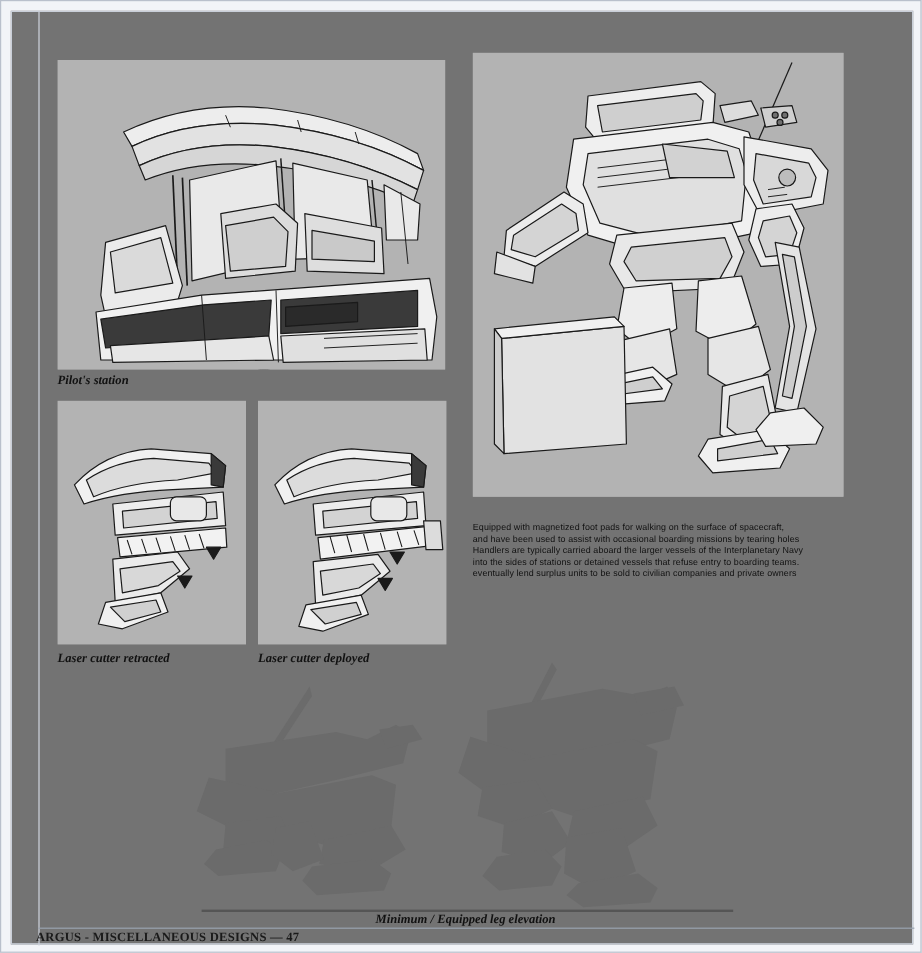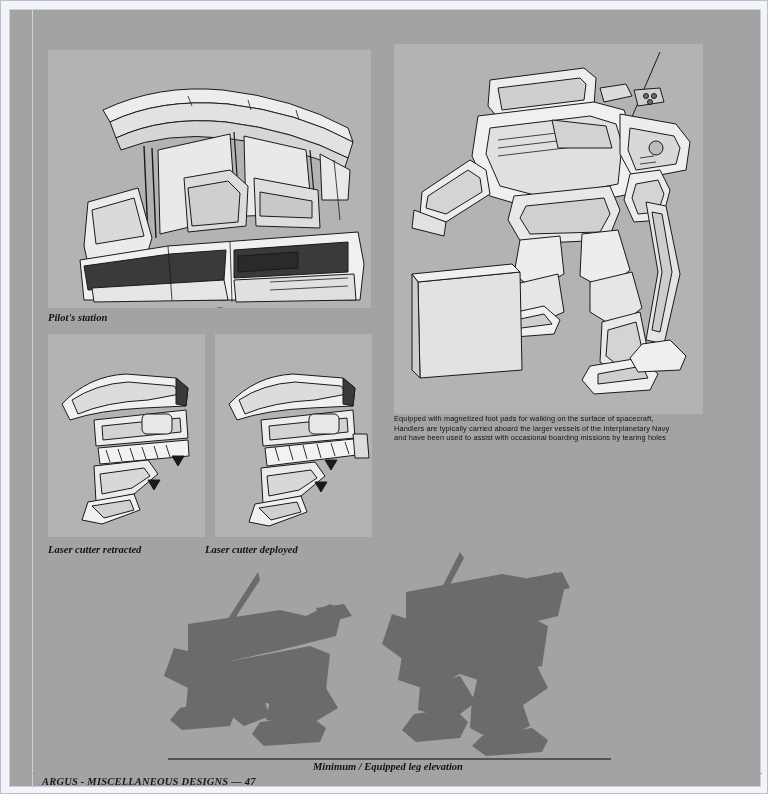--- a/index.html
+++ b/index.html
@@ -20,21 +20,21 @@
     background: #f2f4f8;
     box-sizing: border-box;
     border: 1px solid #b9c0cc;
   }
   .page-inner {
     position: absolute;
     left: 8px;
     top: 8px;
     width: 752px;
     height: 778px;
-    background: #a3a3a3;
+    background: #737373;
     border: 1px solid #c9cfd9;
     box-sizing: border-box;
   }
   .left-rule {
     position: absolute;
     left: 22px;
     top: 0;
     width: 1px;
     height: 778px;
     background: #cfd5de;
@@ -57,28 +57,28 @@
   }
 
   
   #panel-pilot   { left: 38px;  top: 40px;  width: 323px; height: 258px; }
   #panel-retr    { left: 38px;  top: 324px; width: 157px; height: 203px; }
   #panel-depl    { left: 205px; top: 324px; width: 157px; height: 203px; }
   #panel-handler { left: 384px; top: 34px;  width: 309px; height: 370px; }
 
   #cap-pilot { left: 38px;  top: 302px; }
   #cap-retr  { left: 38px;  top: 534px; font-family: Liberation Serif, serif; }
-  #cap-depl  { left: 195px; top: 534px; }
+  #cap-depl  { left: 205px; top: 534px; }
   #cap-legs  { left: 303px; top: 751px; }
 
   
   .desc {
     position: absolute;
     left: 384px;
-    top: 404px;
+    top: 425px;
     width: 300px;
     font-family: "Liberation Sans", sans-serif;
     font-size: 7.4px;
     line-height: 9.6px;
     color: #111;
     letter-spacing: 0.1px;
   }
 
   
   #silhouettes {
@@ -101,24 +101,23 @@
   .footer-rule {
     position: absolute;
     left: 22px;
     top: 763px;
     width: 730px;
     height: 1px;
     background: #9aa3b0;
   }
   .footer-text {
     position: absolute;
-    left: 32px;
+    left: 20px;
     top: 766px;
     font-family: "Liberation Serif", serif;
-    font-style: italic;
     font-weight: bold;
     font-size: 10.5px;
     color: #1a1a1a;
     letter-spacing: 0.2px;
   }
   svg { display: block; }
 </style>
 </head>
 <body>
 
@@ -303,22 +302,24 @@
           <path d="M240 46 L266 44 L270 58 L244 62 Z" fill="#cfcfcf"></path>
           <circle cx="252" cy="52" r="2.5" fill="#6f6f6f"></circle>
           <circle cx="260" cy="52" r="2.5" fill="#6f6f6f"></circle>
           <circle cx="256" cy="58" r="2.5" fill="#6f6f6f"></circle>
         </g>
       </svg>
     </div>
 
     <div class="desc">
       <div>Equipped with magnetized foot pads for walking on the surface of spacecraft,</div>
+      <div>and have been used to assist with occasional boarding missions by tearing holes</div>
       <div>Handlers are typically carried aboard the larger vessels of the Interplanetary Navy</div>
-      <div>and have been used to assist with occasional boarding missions by tearing holes</div>
+      <div>into the sides of stations or detained vessels that refuse entry to boarding teams.</div>
+      <div>eventually lend surplus units to be sold to civilian companies and private owners</div>
     </div>
 
     <div id="silhouettes">
       <svg width="540" height="215" viewBox="0 0 540 215">
         <g fill="#6b6b6b" stroke="none">
 
           <path d="M128 22 L60 128 L62 134 L130 30 Z"></path>
           <path d="M58 74 L150 60 L176 66 L200 54 L212 62 L206 86 L150 100 L96 112 L58 104 Z"></path>
           <path d="M44 98 L100 110 L106 132 L62 140 L34 126 Z"></path>
           <path d="M96 112 L180 96 L200 104 L196 140 L140 154 L96 142 Z"></path>

